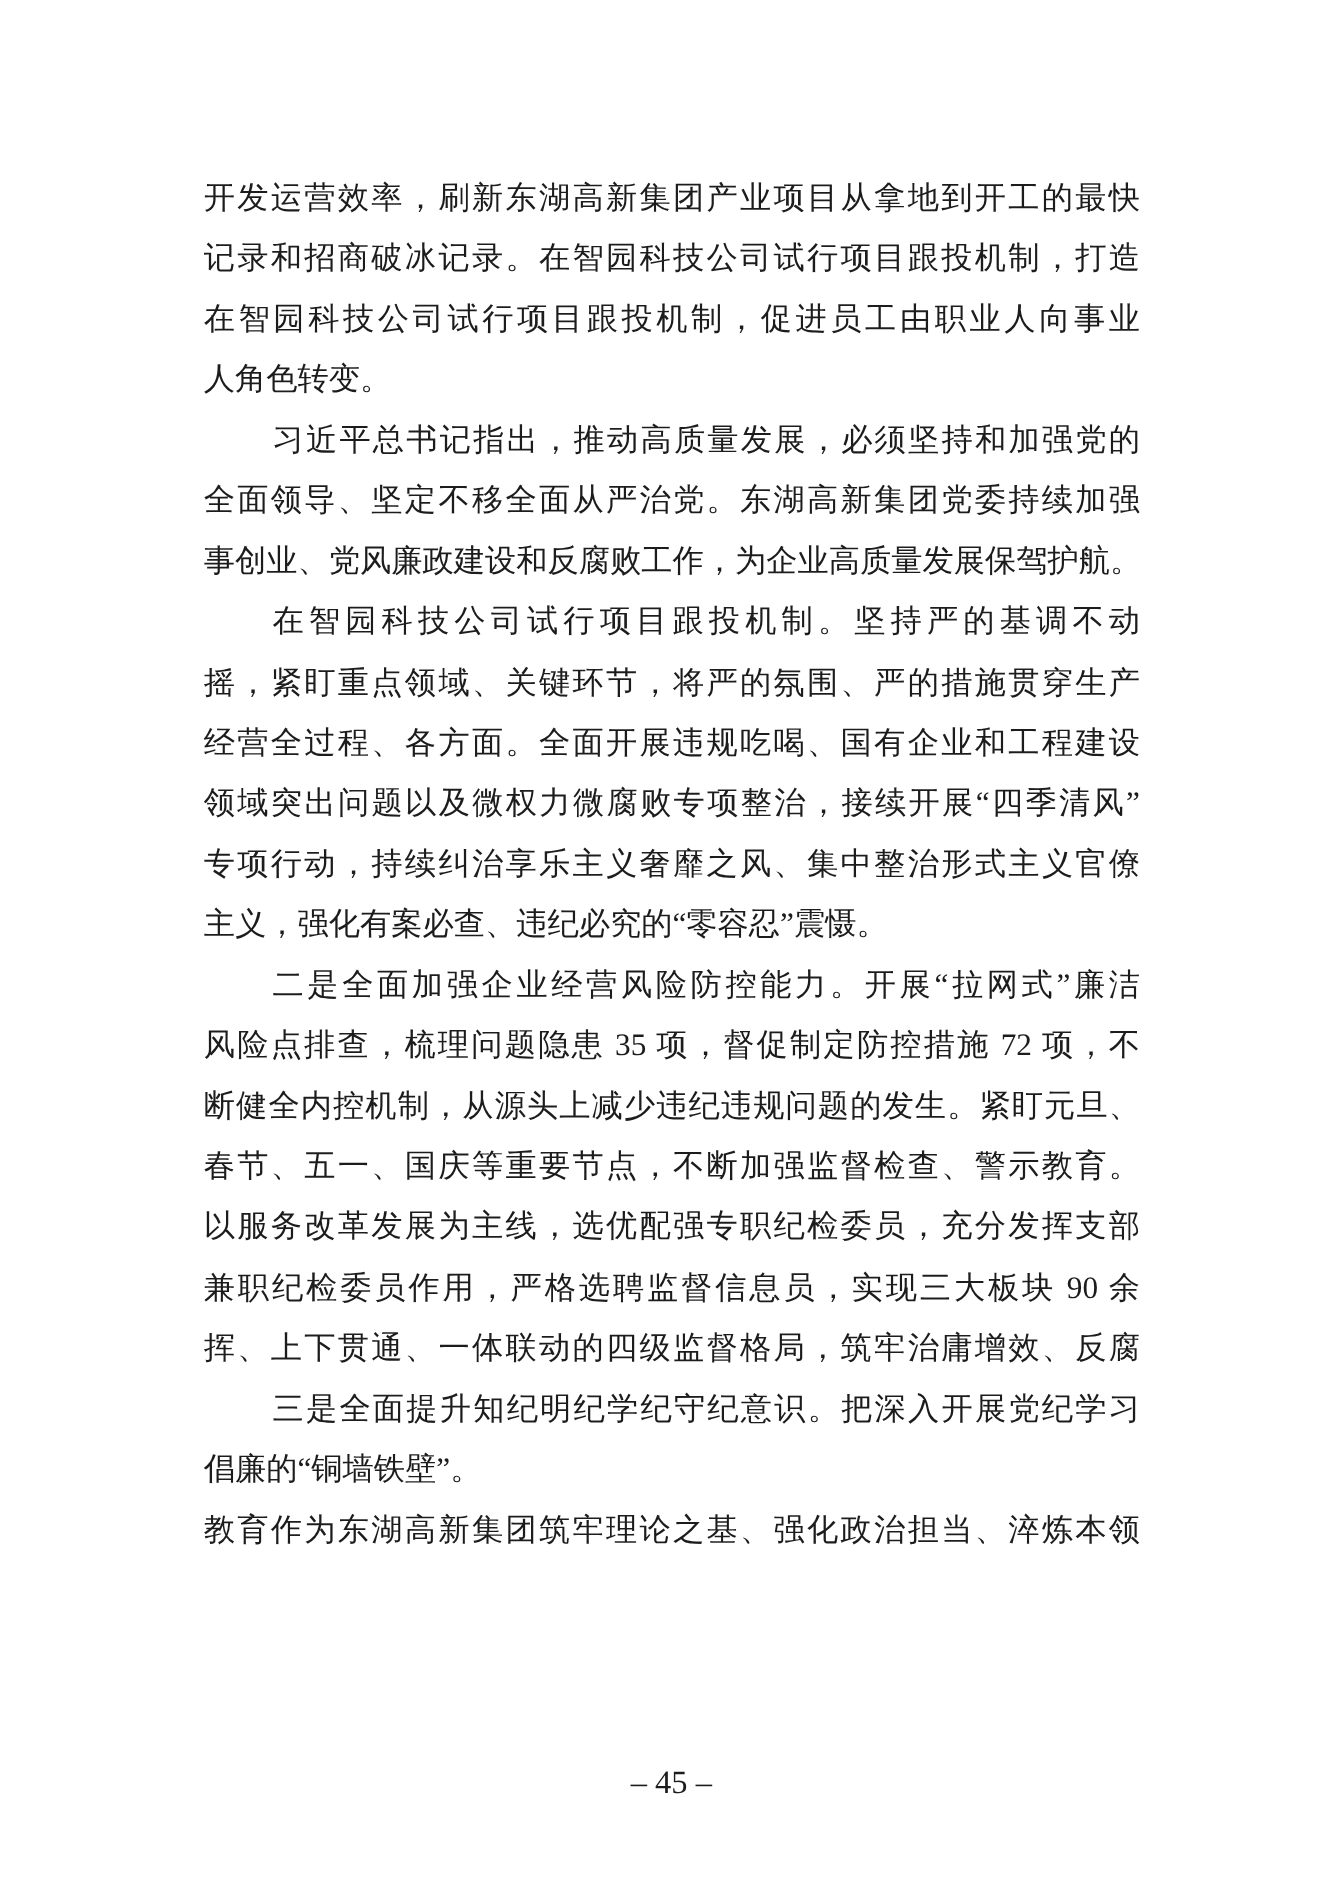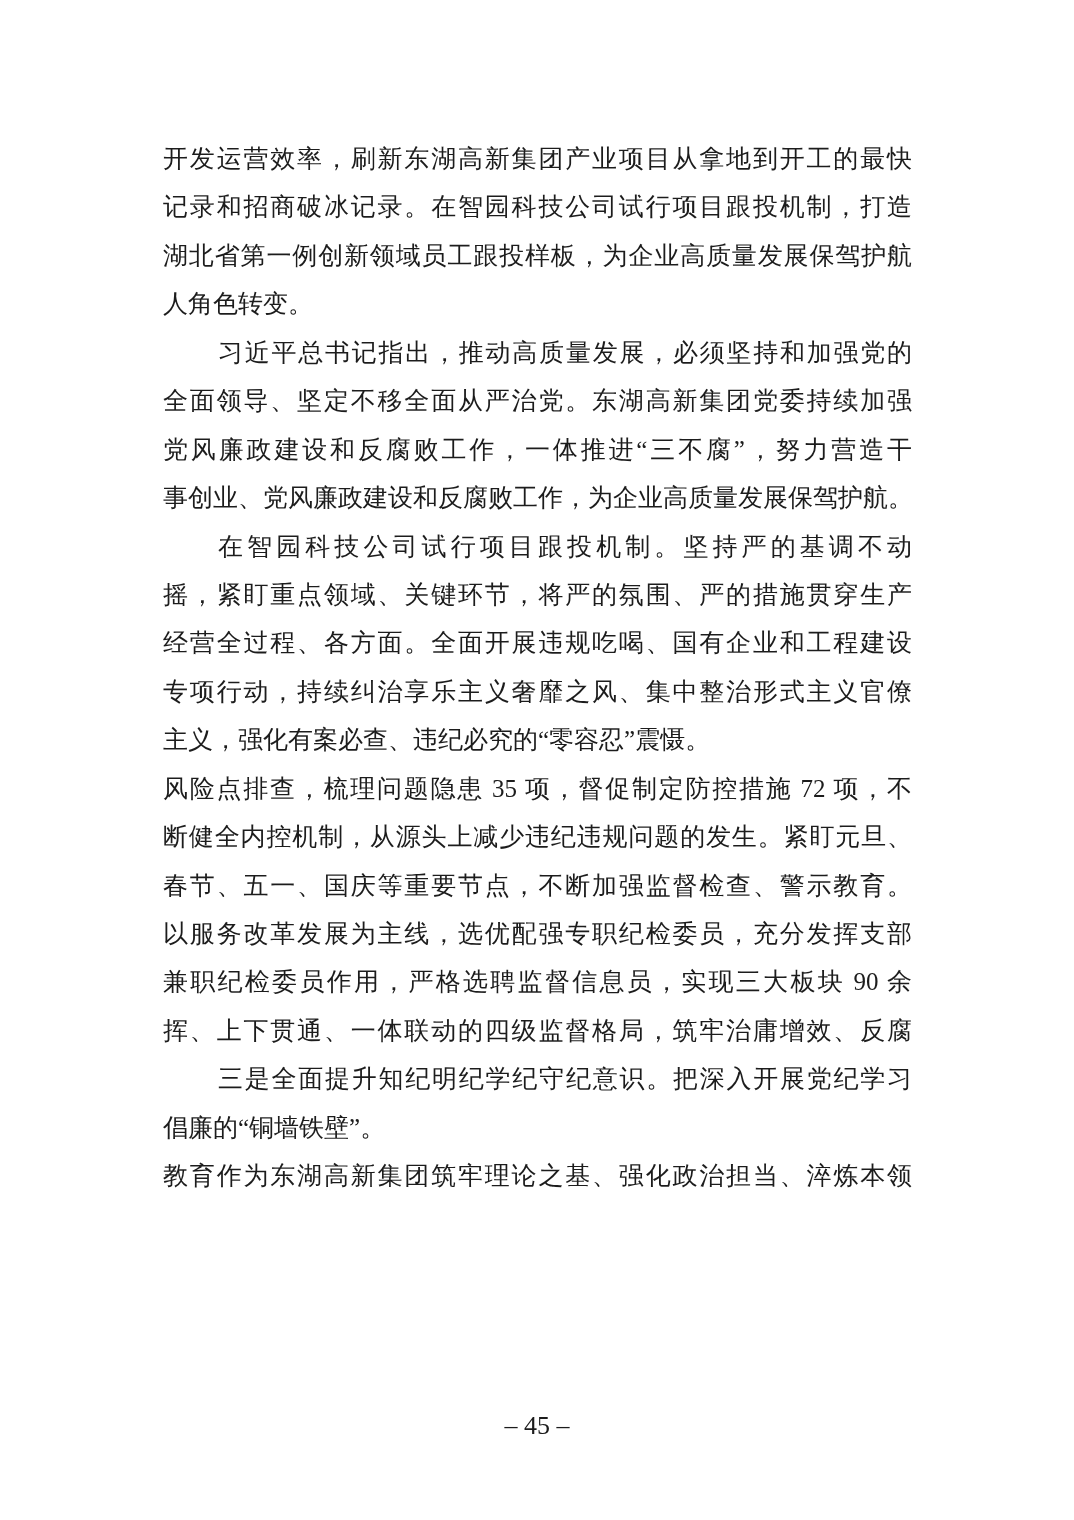--- a/index.html
+++ b/index.html
@@ -61,31 +61,32 @@
     color: #1c1c1c;
   }
 </style>
 </head>
 <body>
 
 <div class="page">
   <main class="doc-body" id="doc-body">
       <div class="line full">开发运营效率，刷新东湖高新集团产业项目从拿地到开工的最快</div>
       <div class="line full">记录和招商破冰记录。在智园科技公司试行项目跟投机制，打造</div>
-      <div class="line full">湖北省第一例创新领域员工跟投样板，为企业高质量发展保驾护航</div>
+      <div class="line full">在智园科技公司试行项目跟投机制，促进员工由职业人向事业</div>
       <div class="line end">人角色转变。</div>
       <div class="line full indent">习近平总书记指出，推动高质量发展，必须坚持和加强党的</div>
       <div class="line full">全面领导、坚定不移全面从严治党。东湖高新集团党委持续加强</div>
-      <div class="line full">党风廉政建设和反腐败工作，一体推进“三不腐”，努力营造干</div>
       <div class="line full">事创业、党风廉政建设和反腐败工作，为企业高质量发展保驾护航。</div>
       <div class="line full indent">在智园科技公司试行项目跟投机制。坚持严的基调不动</div>
       <div class="line full">摇，紧盯重点领域、关键环节，将严的氛围、严的措施贯穿生产</div>
       <div class="line full">经营全过程、各方面。全面开展违规吃喝、国有企业和工程建设</div>
+      <div class="line full">领域突出问题以及微权力微腐败专项整治，接续开展“四季清风”</div>
       <div class="line full">专项行动，持续纠治享乐主义奢靡之风、集中整治形式主义官僚</div>
       <div class="line end">主义，强化有案必查、违纪必究的“零容忍”震慑。</div>
+      <div class="line full indent">二是全面加强企业经营风险防控能力。开展“拉网式”廉洁</div>
       <div class="line full">风险点排查，梳理问题隐患 35 项，督促制定防控措施 72 项，不</div>
       <div class="line full">断健全内控机制，从源头上减少违纪违规问题的发生。紧盯元旦、</div>
       <div class="line full">春节、五一、国庆等重要节点，不断加强监督检查、警示教育。</div>
       <div class="line full">以服务改革发展为主线，选优配强专职纪检委员，充分发挥支部</div>
       <div class="line full">兼职纪检委员作用，严格选聘监督信息员，实现三大板块 90 余</div>
       <div class="line full">挥、上下贯通、一体联动的四级监督格局，筑牢治庸增效、反腐</div>
       <div class="line full indent">三是全面提升知纪明纪学纪守纪意识。把深入开展党纪学习</div>
       <div class="line end">倡廉的“铜墙铁壁”。</div>
       <div class="line full">教育作为东湖高新集团筑牢理论之基、强化政治担当、淬炼本领</div>
     </main>

